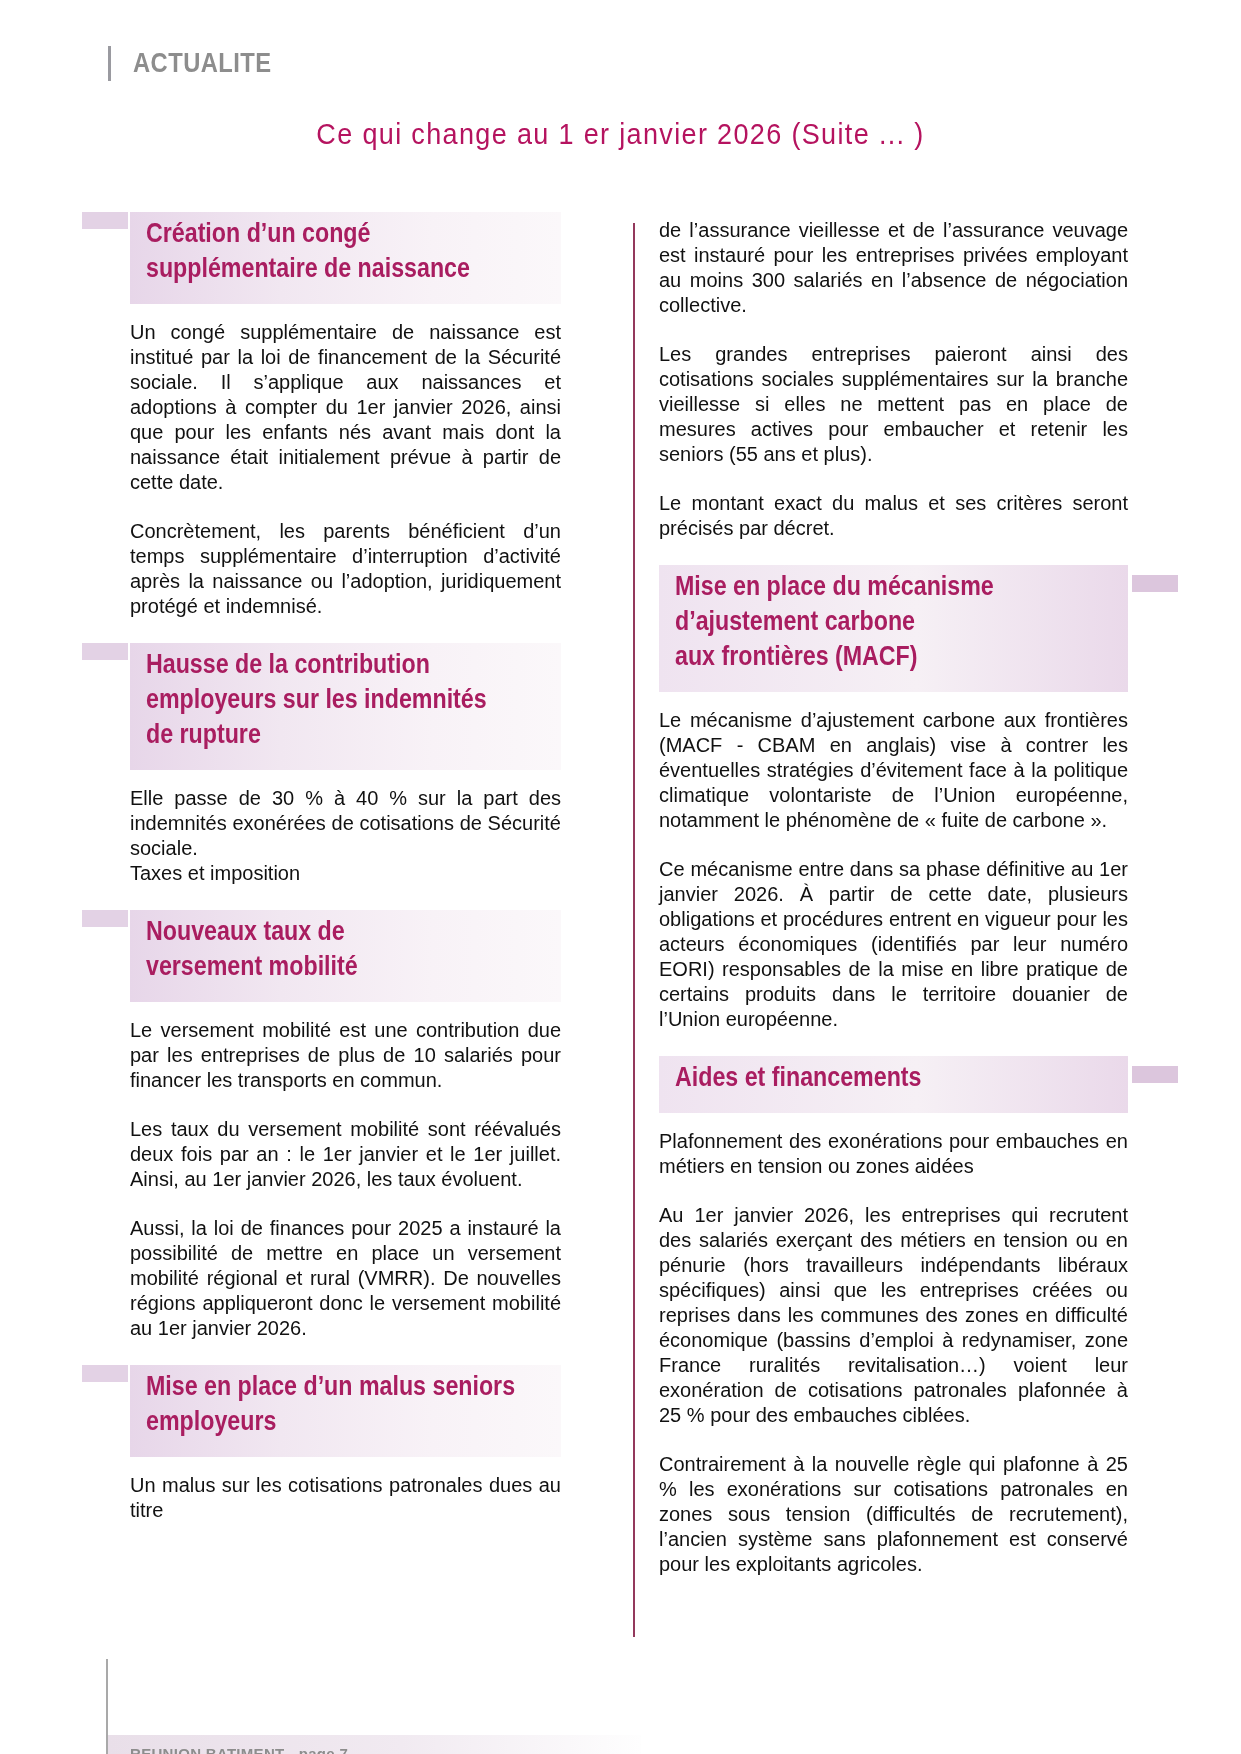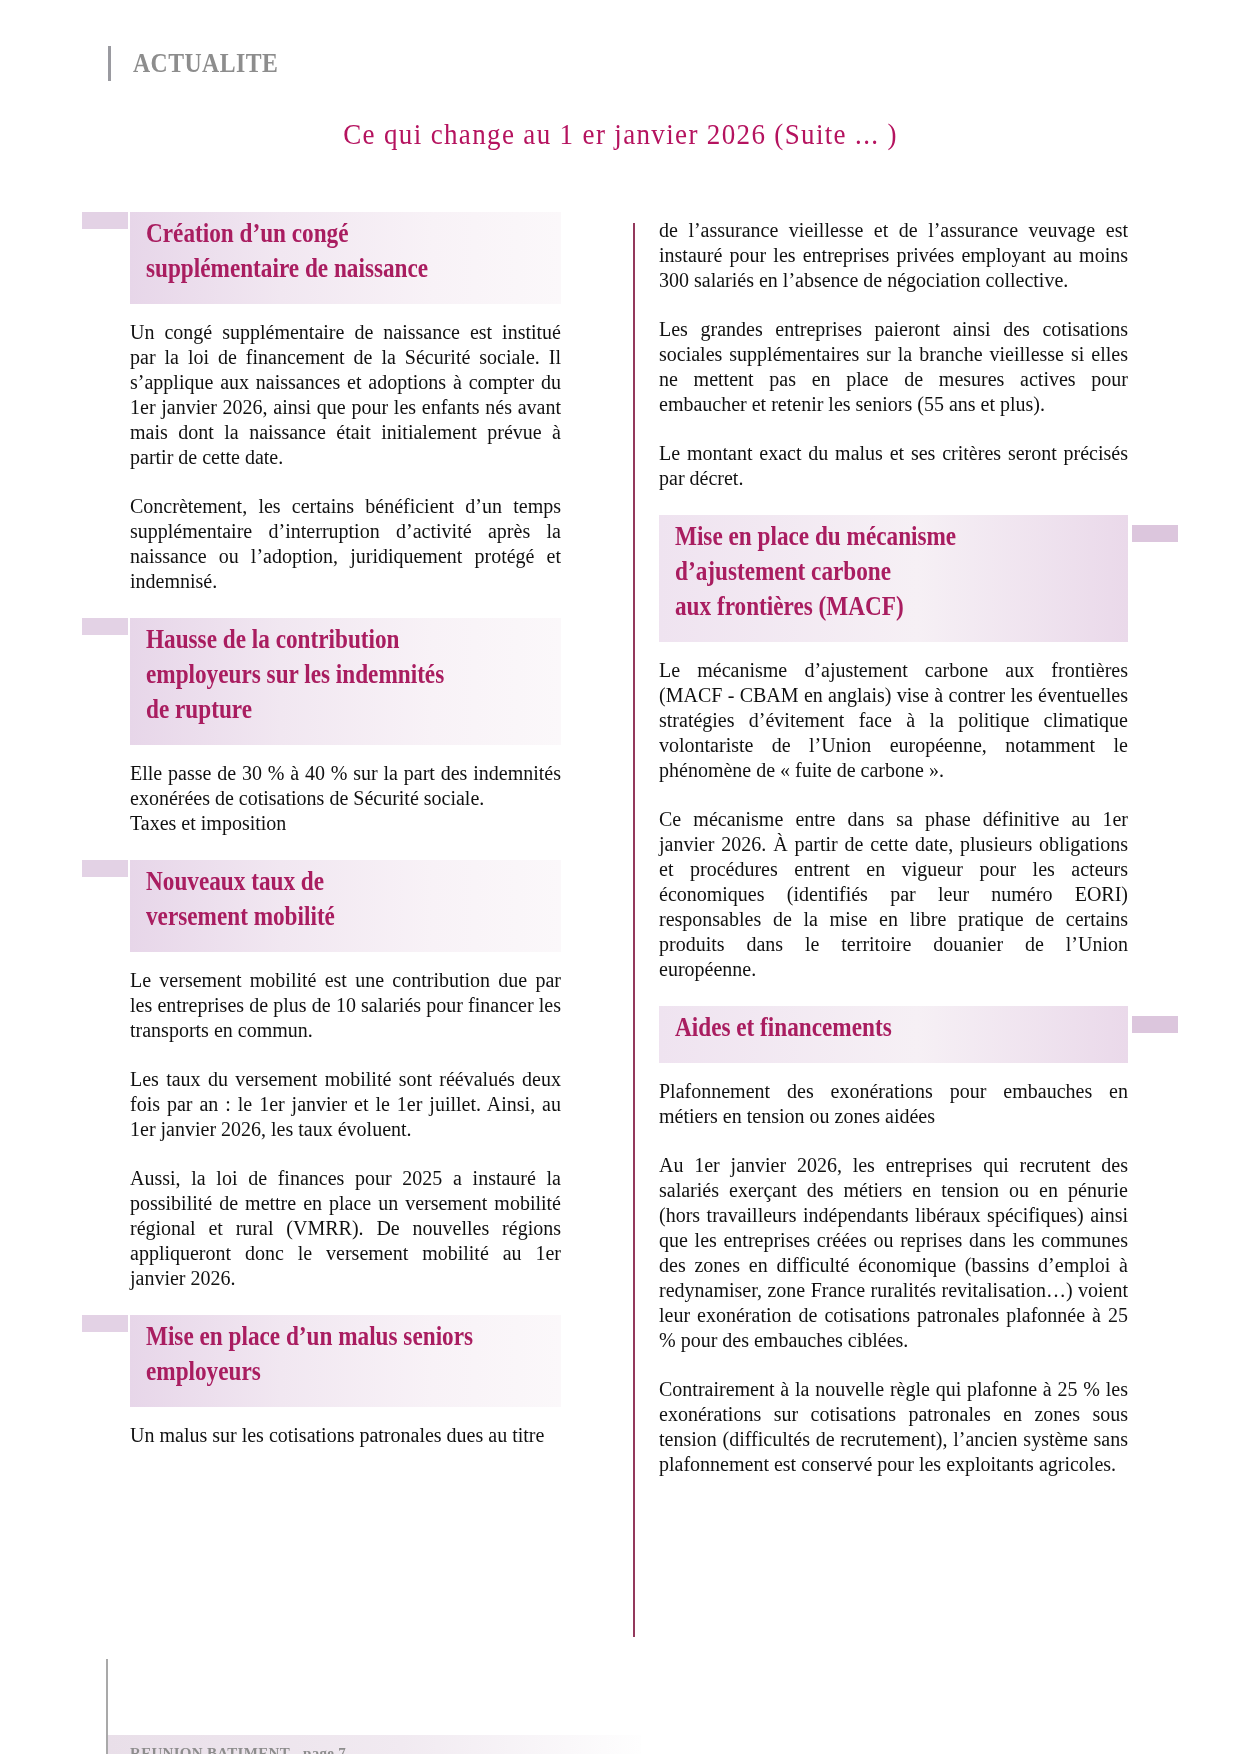--- a/index.html
+++ b/index.html
@@ -1,21 +1,21 @@
 <!DOCTYPE html>
 <html><head>
 <meta charset="utf-8">
 <style>
   html, body { margin: 0; padding: 0; background: #ffffff; }
   .page {
     position: relative;
     width: 1241px;
     height: 1754px;
     background: #ffffff;
-    font-family: Liberation Serif, serif;
+    font-family: Liberation Sans, sans-serif;
     overflow: hidden;
   }
 
   
   .kicker-wrap { position: absolute; left: 108px; top: 46px; display: flex; align-items: center; }
   .kicker-bar { width: 3px; height: 35px; background: #9a9aa0; }
   .kicker-text {
     margin-left: 22px;
     font-size: 27px; font-weight: bold; color: #8d8d8d;
     line-height: 35px; letter-spacing: 0.5px;
@@ -91,21 +91,21 @@
 
   <div class="title">Ce qui change au 1 er janvier 2026 (Suite ... )</div>
 
   <div class="col col-left">
       <div class="hbox">
         <span class="hbox-tab"></span>
         <div class="hbox-text">Création d’un congé
 supplémentaire de naissance</div>
       </div>
       <p class="para">Un congé supplémentaire de naissance est institué par la loi de financement de la Sécurité sociale. Il s’applique aux naissances et adoptions à compter du 1er janvier 2026, ainsi que pour les enfants nés avant mais dont la naissance était initialement prévue à partir de cette date.</p>
-      <p class="para">Concrètement, les certains bénéficient d’un temps supplémentaire d’interruption d’activité après la naissance ou l’adoption, juridiquement protégé et indemnisé.</p>
+      <p class="para">Concrètement, les parents bénéficient d’un temps supplémentaire d’interruption d’activité après la naissance ou l’adoption, juridiquement protégé et indemnisé.</p>
       <div class="hbox">
         <span class="hbox-tab"></span>
         <div class="hbox-text">Hausse de la contribution
 employeurs sur les indemnités
 de rupture</div>
       </div>
       <p class="para">Elle passe de 30 % à 40 % sur la part des indemnités exonérées de cotisations de Sécurité sociale.
 Taxes et imposition</p>
       <div class="hbox">
         <span class="hbox-tab"></span>

